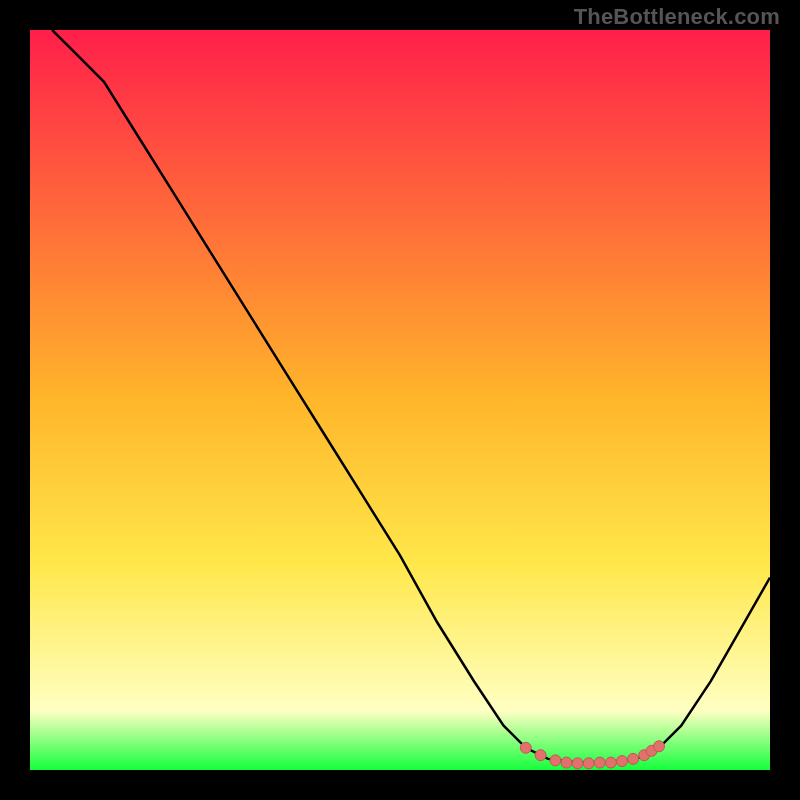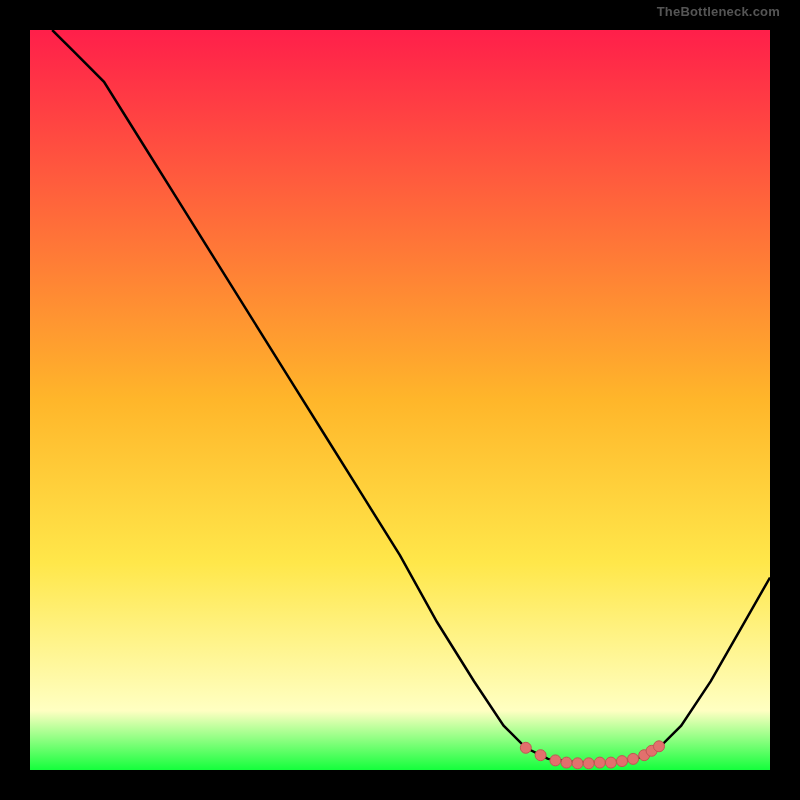--- a/index.html
+++ b/index.html
@@ -17,21 +17,21 @@
     left: 0;
     width: 800px;
     height: 800px;
     background: #000;
   }
   .watermark {
     position: absolute;
     top: 4px;
     right: 20px;
     color: #555;
-    font-size: 13px;
+    font-size: 22px;
     font-weight: 600;
     letter-spacing: 0.2px;
   }
   .plot-wrap {
     position: absolute;
     top: 30px;
     left: 30px;
     width: 740px;
     height: 740px;
   }

